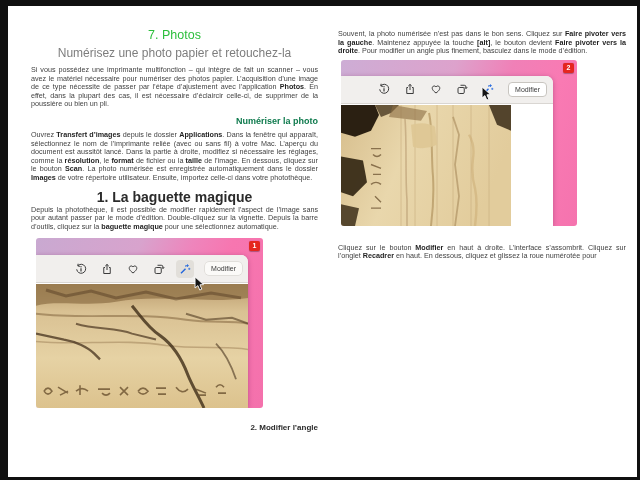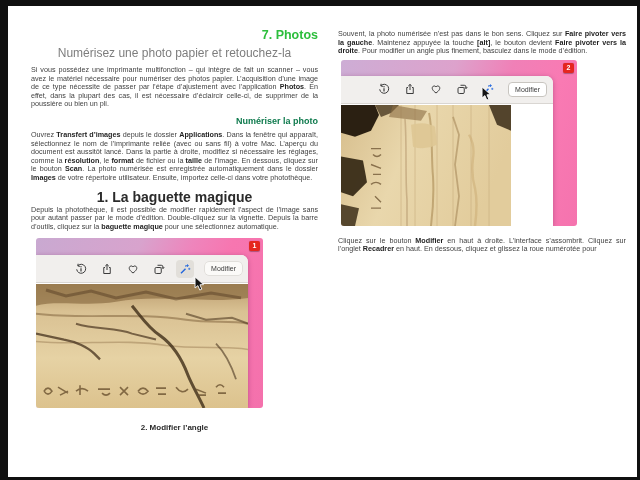--- a/index.html
+++ b/index.html
@@ -1,30 +1,30 @@
 <!DOCTYPE html>
 <html><head>
 <meta charset="utf-8">
 <style>
   html,body{margin:0;padding:0;width:640px;height:480px;overflow:hidden;background:#101010;
     font-family:"Liberation Sans","DejaVu Sans",sans-serif;}
   .page{position:absolute;left:8px;top:6px;width:629px;height:471px;background:#ffffff;}
   .col{position:absolute;}
   .col-left{left:23px;top:22px;width:287px;}
   .col-right{left:330px;top:24px;width:288px;}
-  .title{font-size:12.5px;line-height:14px;font-weight:bold;text-align:right;color:#2cbe3c;margin:0 0 3px 0;}
+  .title{font-size:12.5px;line-height:14px;font-weight:normal;text-align:center;color:#2cbe3c;margin:0 0 3px 0;}
   .subtitle{font-size:12px;line-height:14px;text-align:center;color:#7d7d7d;margin:4px 0 6px 0;}
   .body-p{font-size:7.2px;line-height:8.6px;color:#3f3f3f;text-align:justify;margin:0;}
   .body-p b{color:#1f1f1f;}
   .h-green{font-size:9px;line-height:11px;font-weight:bold;text-align:right;color:#0e7a4d;margin:7px 0 4px 0;}
   .h-step{font-size:14px;line-height:10px;font-weight:bold;text-align:center;color:#2b2b2b;margin:9px 0 4px 0;}
   .caption{font-size:8px;line-height:10px;font-weight:bold;text-align:center;color:#2b2b2b;}
-  .cap-left{margin-top:15px;width:287px;}
+  .cap-left{margin-top:15px;width:287px;text-align:right;}
   .cap-right{margin-top:18px;width:236px;margin-left:3px;}
-  .mt5{margin-top:11px;}
+  .mt5{margin-top:18px;}
   
   .shot{position:relative;border-radius:3px;overflow:hidden;}
   .card1{width:227px;height:170px;margin:7px 0 0 5px;
     background:linear-gradient(115deg,#c9a9d1 0%,#d8a3cd 35%,#ee85bc 52%,#f776b0 65%,#f471ac 100%);}
   .card2{width:236px;height:166px;margin:4px 0 0 3px;
     background:linear-gradient(108deg,#cdadd5 0%,#dda2cc 40%,#f080b7 60%,#f97ab3 78%,#f573ae 100%);}
   .window{position:absolute;left:0;top:17px;right:15px;bottom:0;background:#fff;
     border-radius:0 7px 0 0;box-shadow:0 1px 5px rgba(110,30,80,.40);}
   .card2 .window{top:16px;right:24px;}
   .toolbar{position:absolute;left:0;top:0;right:0;height:28px;background:#f1efed;

